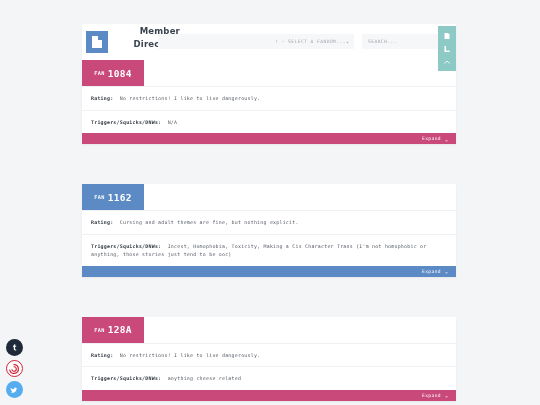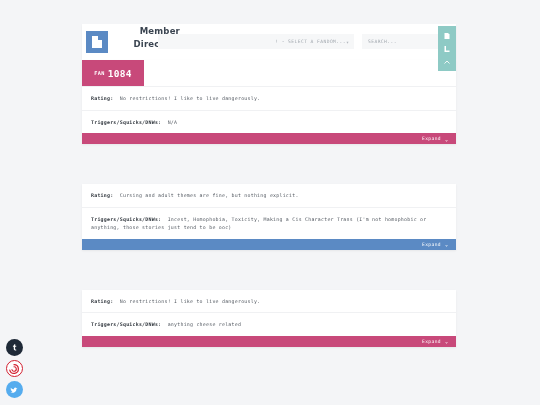--- a/index.html
+++ b/index.html
@@ -314,29 +314,41 @@
         </div>
         <div class="card-row"><span class="row-label">Rating:&nbsp;&nbsp;</span><span class="row-value">No restrictions! I like to live dangerously.</span></div>
         <div class="card-row"><span class="row-label">Triggers/Squicks/DNWs:&nbsp;&nbsp;</span><span class="row-value">N/A</span></div>
         <div class="card-foot pink-foot">
           <span class="foot-label">Expand</span>
           <span class="foot-caret">⌄</span>
         </div>
       </div>
       <div class="card-gap"></div>
       <div class="card">
+        <div class="card-head">
+          <div class="fan-badge blue-bg">
+            <span class="fan-word">FAN</span>
+            <span class="fan-num">1162</span>
+          </div>
+        </div>
         <div class="card-row"><span class="row-label">Rating:&nbsp;&nbsp;</span><span class="row-value">Cursing and adult themes are fine, but nothing explicit.</span></div>
         <div class="card-row"><span class="row-label">Triggers/Squicks/DNWs:&nbsp;&nbsp;</span><span class="row-value">Incest, Homophobia, Toxicity, Making a Cis Character Trans (I'm not homophobic or anything, those stories just tend to be ooc)</span></div>
         <div class="card-foot blue-foot">
           <span class="foot-label">Expand</span>
           <span class="foot-caret">⌄</span>
         </div>
       </div>
       <div class="card-gap"></div>
       <div class="card">
+        <div class="card-head">
+          <div class="fan-badge pink-bg">
+            <span class="fan-word">FAN</span>
+            <span class="fan-num">128A</span>
+          </div>
+        </div>
         <div class="card-row"><span class="row-label">Rating:&nbsp;&nbsp;</span><span class="row-value">No restrictions! I like to live dangerously.</span></div>
         <div class="card-row"><span class="row-label">Triggers/Squicks/DNWs:&nbsp;&nbsp;</span><span class="row-value">anything cheese related</span></div>
         <div class="card-foot pink-foot">
           <span class="foot-label">Expand</span>
           <span class="foot-caret">⌄</span>
         </div>
       </div>
     </div>
 
 </div>

